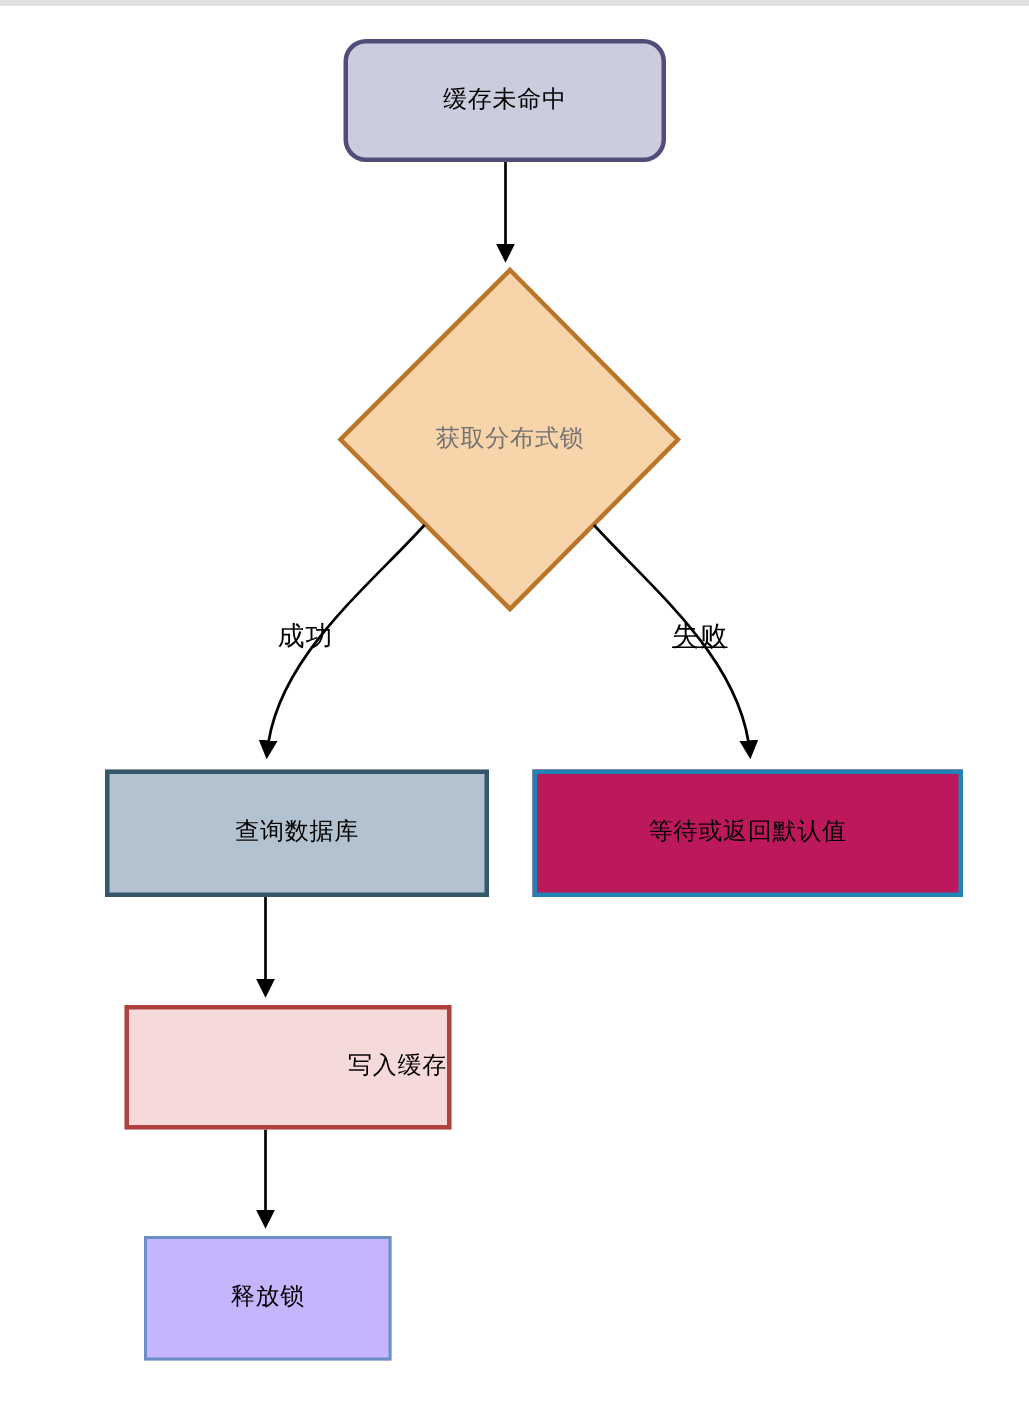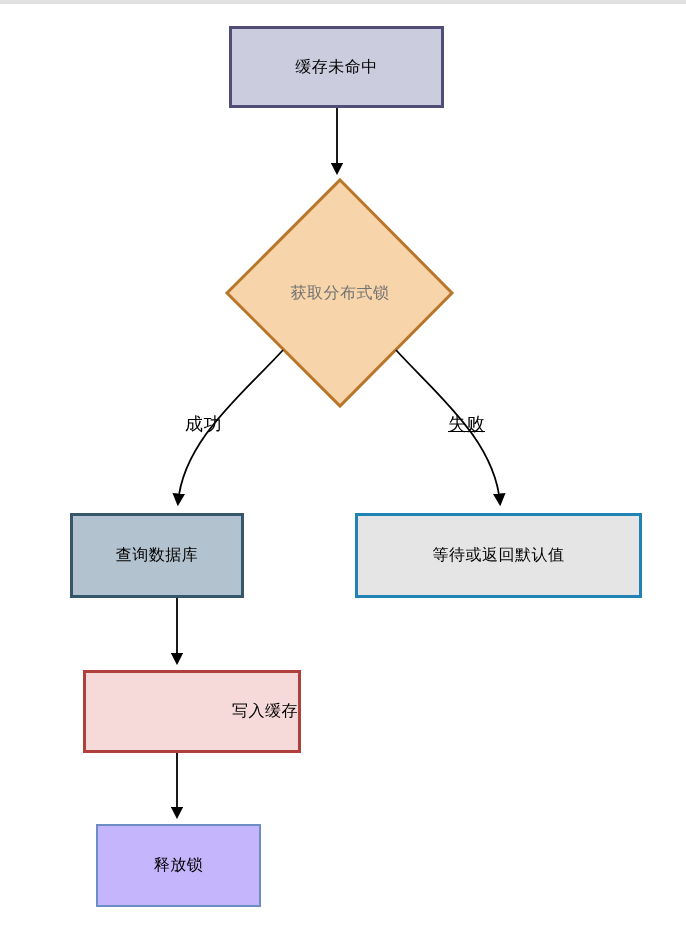--- a/index.html
+++ b/index.html
@@ -49,20 +49,21 @@
   }
   
   #node-cache-miss {
     left: 229px;
     top: 26px;
     width: 215px;
     height: 82px;
     border-width: 3px;
     border-color: #514c78;
     background: #ccccdf;
+    border-radius: 15px;
   }
   #node-acquire-lock-wrap {
     left: 227px;
     top: 180px;
     width: 226px;
     height: 226px;
   }
   #node-acquire-lock-label {
     position: absolute;
     left: 0;
@@ -72,34 +73,34 @@
     display: flex;
     align-items: center;
     justify-content: center;
     font-size: 16px;
     color: #737373;
     letter-spacing: 0.5px;
   }
   #node-query-db {
     left: 70px;
     top: 513px;
-    width: 174px;
+    width: 256px;
     height: 85px;
     border-width: 3px;
     border-color: #36566b;
     background: #b3c2cf;
   }
   #node-wait-default {
     left: 355px;
     top: 513px;
     width: 287px;
     height: 85px;
     border-width: 3px;
     border-color: #2183b4;
-    background: #e5e5e5;
+    background: #be185d;
   }
   #node-write-cache {
     left: 83px;
     top: 670px;
     width: 218px;
     height: 83px;
     border-width: 3px;
     border-color: #b0403e;
     background: #f6dada;
     justify-content: flex-end;

